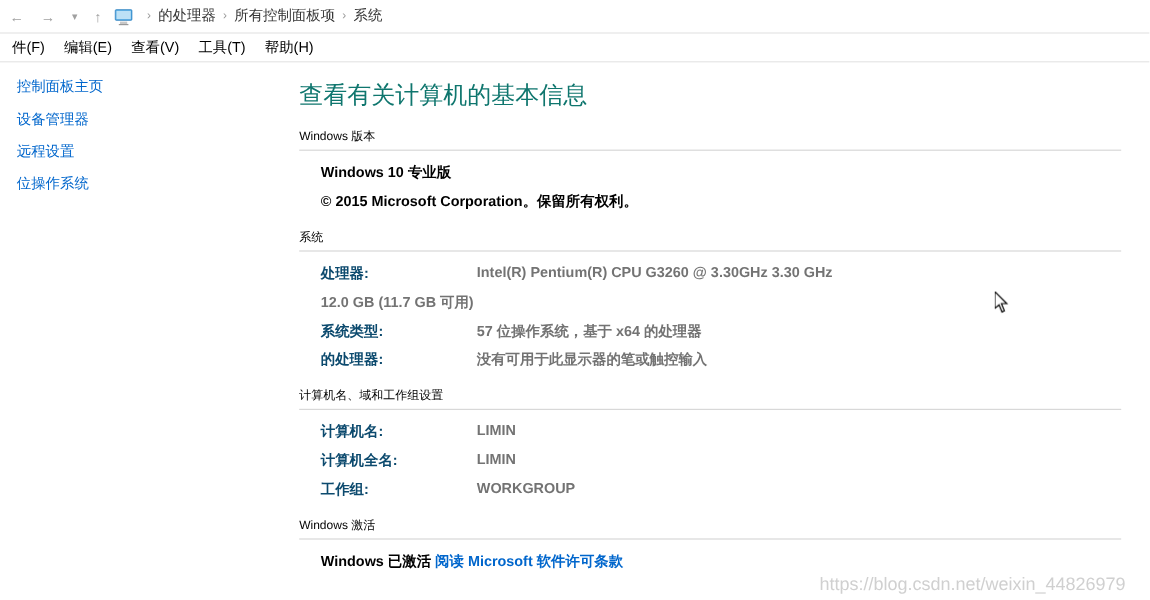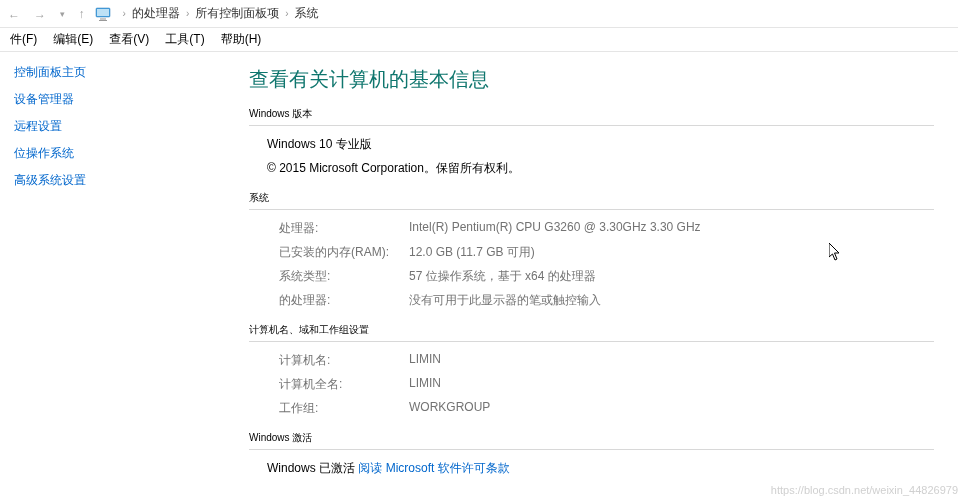--- a/index.html
+++ b/index.html
@@ -11,27 +11,27 @@
     .crumbs { display: flex; align-items: center; color: #333; }
     .crumb-sep { color: #999; margin: 0 6px; font-size: 10px; }
     .menu-bar { display: flex; align-items: center; height: 24px; padding: 0 2px; border-bottom: 1px solid #e5e5e5; }
     .menu-item { padding: 2px 8px; cursor: default; }
     .body-area { display: flex; height: calc(100% - 52px); gap: 43px; }
     .sidebar { width: 200px; padding: 12px 0 0 14px; }
     .sidebar-link { display: block; color: #0066cc; margin-bottom: 10px; cursor: pointer; }
     .content { flex: 1; padding: 14px 24px 10px 6px; overflow: auto; }
     .page-title { color: #0f766e; font-size: 20px; font-weight: normal; margin-bottom: 14px; }
     .section-hdr { color: #000; font-size: 10px; margin: 8px 0 10px 0; padding-bottom: 4px; border-bottom: 1px solid #d8d8d8; }
-    .sub-block { padding-left: 18px; margin-bottom: 14px; }
+    .sub-block { padding-left: 18px; margin-bottom: 14px; font-weight: bold; }
     .kv-row { display: flex; margin-bottom: 7px; font-size: 12px; }
-    .kv-label { width: 130px; color: #737373; margin-left: 12px; }
+    .kv-label { width: 130px; color: #0c4a6e; }
     .kv-value { color: #737373; }
     .text-line { margin-bottom: 7px; }
     .inline-link { color: #0066cc; cursor: pointer; }
-    .watermark { position: absolute; right: 0; bottom: 4px; color: #d0d0d0; font-size: 11px; font-family: Arial, sans-serif; }
+    .watermark { position: absolute; right: 20px; bottom: 4px; color: #d0d0d0; font-size: 15px; font-family: Arial, sans-serif; }
     .cursor-ptr { position: absolute; pointer-events: none; }
   </style>
 </head>
 <body>
 
 <div class="addr-bar">
   <div class="nav-arrows">
     <span class="nav-arrow">←</span>
     <span class="nav-arrow">→</span>
     <span class="nav-arrow" style="font-size:9px;">▾</span>
@@ -60,40 +60,38 @@
   <div class="menu-item">工具(T)</div>
   <div class="menu-item">帮助(H)</div>
 </div>
 
 <div class="body-area">
   <div class="sidebar">
     <div class="sidebar-link">控制面板主页</div>
     <div class="sidebar-link">设备管理器</div>
     <div class="sidebar-link">远程设置</div>
     <div class="sidebar-link">位操作系统</div>
-    <div class="sidebar-link">高级系统设置</div>
   </div>
 
   <div class="content">
     <div class="page-title">查看有关计算机的基本信息</div>
 
     <div class="section-hdr">Windows 版本</div>
     <div class="sub-block">
       <div class="text-line">Windows 10 专业版</div>
       <div class="text-line">© 2015 Microsoft Corporation。保留所有权利。</div>
     </div>
 
     <div class="section-hdr">系统</div>
     <div class="sub-block">
       <div class="kv-row">
         <div class="kv-label">处理器:</div>
         <div class="kv-value">Intel(R) Pentium(R) CPU G3260 @ 3.30GHz   3.30 GHz</div>
       </div>
       <div class="kv-row">
-        <div class="kv-label">已安装的内存(RAM):</div>
         <div class="kv-value">12.0 GB (11.7 GB 可用)</div>
       </div>
       <div class="kv-row">
         <div class="kv-label">系统类型:</div>
         <div class="kv-value">57 位操作系统，基于 x64 的处理器</div>
       </div>
       <div class="kv-row">
         <div class="kv-label">的处理器:</div>
         <div class="kv-value">没有可用于此显示器的笔或触控输入</div>
       </div>

